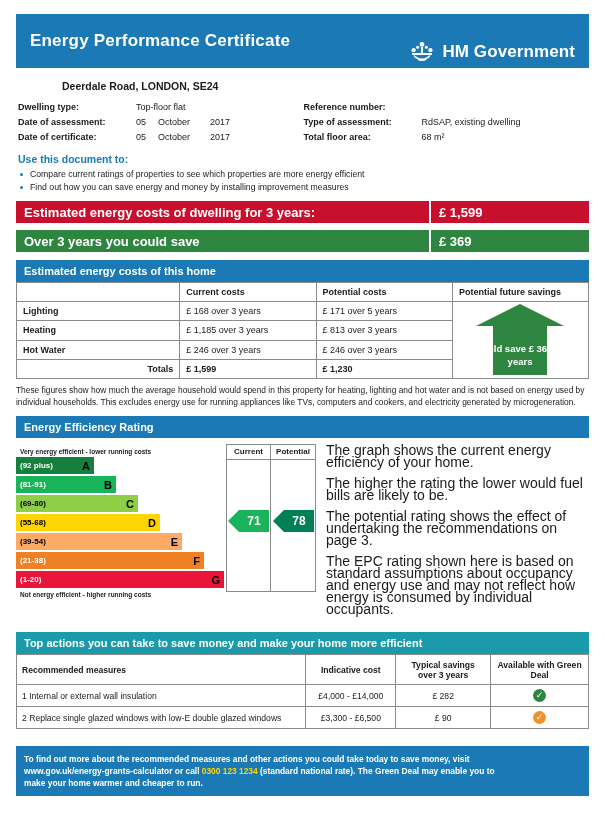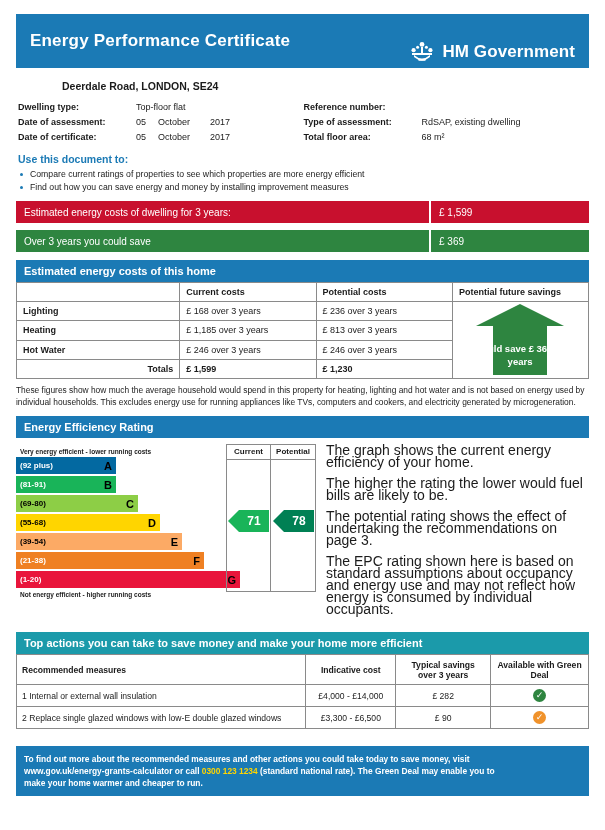--- a/index.html
+++ b/index.html
@@ -42,21 +42,21 @@
   .use-title { color: #1b7ab5; font-weight: bold; font-size: 10.5px; margin: 8px 0 3px 2px; }
   .bullets { margin: 0 0 0 2px; padding: 0; list-style: none; }
   .bullets li { position: relative; padding-left: 12px; line-height: 13px; font-size: 8.7px; }
   .bullets li:before {
     content: ""; position: absolute; left: 2px; top: 5px;
     width: 3px; height: 3px; background: #1b7ab5; border-radius: 50%;
   }
 
   
   .banner {
-    display: flex; color: #fff; font-weight: normal; font-size: 10px;
+    display: flex; color: #fff; font-weight: bold; font-size: 13px;
     height: 22px; align-items: stretch; margin-top: 7px;
   }
   .banner .b-l { flex: 1; display: flex; align-items: center; padding-left: 8px; }
   .banner .b-r { width: 160px; display: flex; align-items: center; padding-left: 8px;
                  border-left: 2px solid #fff; }
   .banner.red { background: #c8102e; }
   .banner.green { background: #2e8540; }
 
   
   .sec-bar {
@@ -93,27 +93,27 @@
   
   .eer-wrap { display: flex; margin-top: 6px; }
   .eer-left { width: 300px; position: relative; }
   .eer-note { font-size: 6.5px; font-weight: bold; margin: 4px 0 2px 4px; }
   .eer-note.bot { margin-top: 3px; }
   .bands { position: relative; }
   .band { height: 17px; margin-bottom: 2px; position: relative; color: #fff; }
   .band .bar { height: 17px; display: flex; align-items: center; justify-content: space-between;
                padding: 0 4px; font-weight: bold; font-size: 8px; }
   .band .letter { color: #000; font-size: 11px; font-weight: bold; }
-  .b-a { background: #0369a1; width: 100px; }
+  .b-a { background: #15803d; width: 78px; }
   .b-b { background: #19b459; width: 100px; }
   .b-c { background: #8dce46; width: 122px; }
   .b-d { background: #ffd500; width: 144px; }
   .b-e { background: #fcaa65; width: 166px; }
   .b-f { background: #ef8023; width: 188px; }
-  .b-g { background: #e9153b; width: 224px; }
+  .b-g { background: #e9153b; width: 208px; }
   .band .rng { color: #fff; }
   .b-d .rng, .b-c .rng, .b-e .rng { color: #000; }
   .b-d .letter, .b-c .letter, .b-e .letter, .b-f .letter { color: #000; }
 
   .eer-cols {
     position: absolute; left: 210px; top: 0; width: 90px;
   }
   .eer-colhead { display: flex; font-size: 8px; font-weight: bold; text-align: center; }
   .eer-colhead div { width: 45px; border: 1px solid #8a8a8a; border-bottom: none; height: 15px; line-height: 14px; }
   .eer-colhead div + div { border-left: none; }
@@ -242,21 +242,21 @@
     <tbody>
         <tr>
       <th style="width:168px"></th>
       <th style="width:140px">Current costs</th>
       <th style="width:140px">Potential costs</th>
       <th style="width:136px">Potential future savings</th>
     </tr>
     <tr>
       <td class="lbl">Lighting</td>
       <td class="num">£ 168 over 3 years</td>
-      <td class="num">£ 236 over 3 years</td>
+      <td class="num">£ 171 over 5 years</td>
       <td class="savecell" rowspan="4">
         <div class="savebox">
           <div class="arrow-up"></div>
           <div class="arrow-body"></div>
           <div class="save-text">You could save £ 369 over 3 years</div>
         </div>
       </td>
     </tr>
     <tr>
       <td class="lbl">Heating</td>

